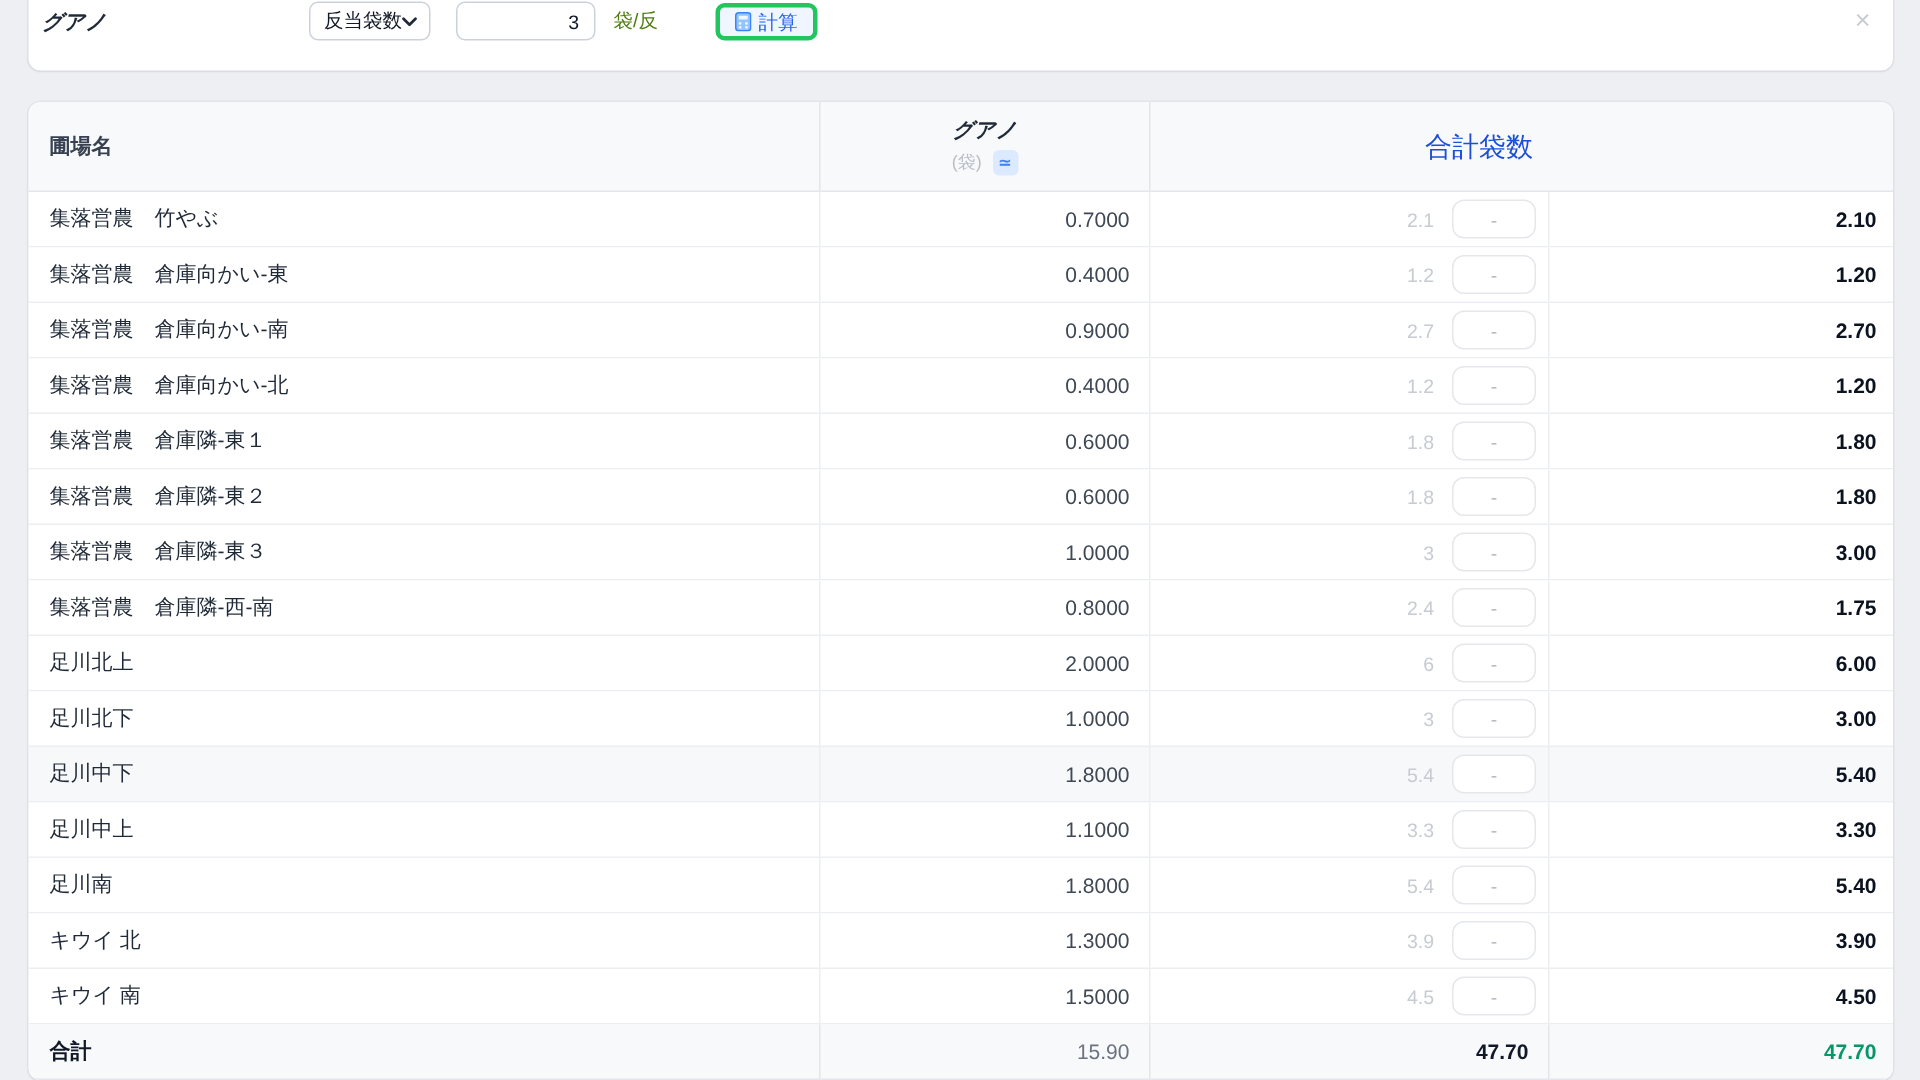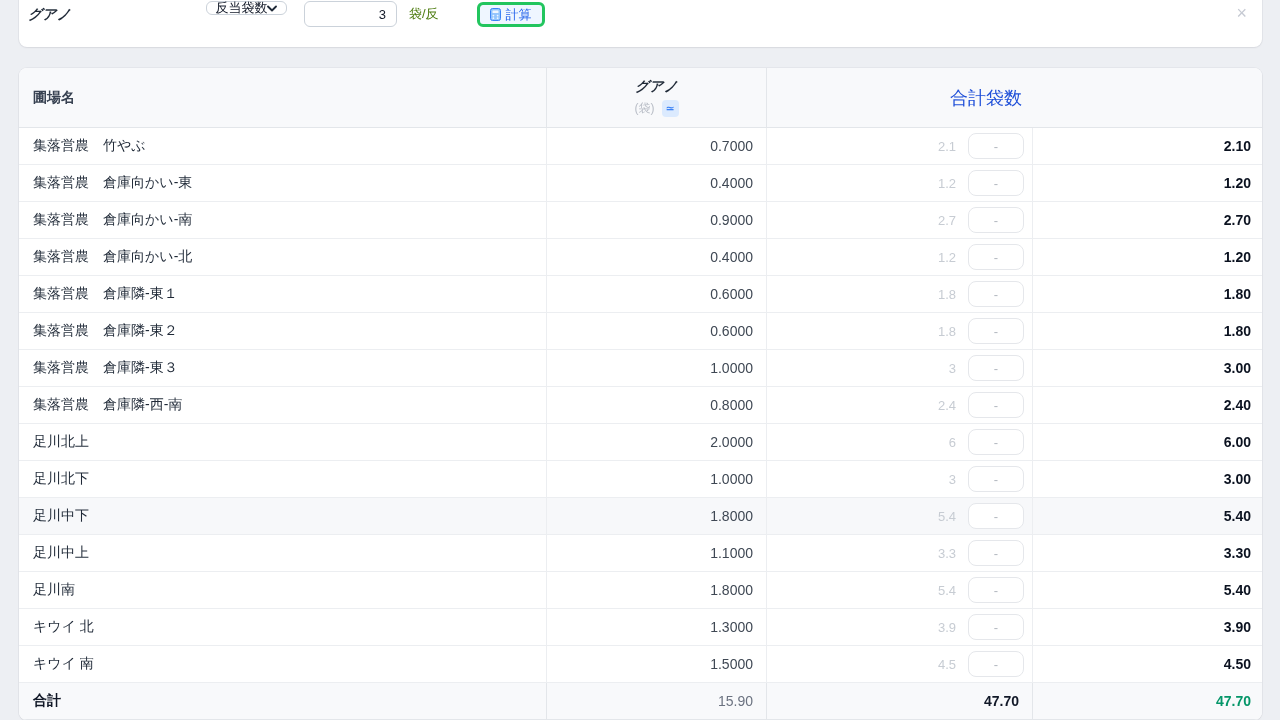--- a/index.html
+++ b/index.html
@@ -21,23 +21,23 @@
   
   .topbar {
     top: -13px;
     height: 60px;
     display: flex;
     align-items: flex-start;
     padding: 14px 15px 0 9px;
   }
   .tb-title { font-weight: bold; font-style: italic; font-size: 14px; color: #1f2937; line-height: 26px; }
   .select {
-    margin-left: 135px; width: 81px; height: 14px;
+    margin-left: 135px; width: 81px; height: 26px;
     border: 1px solid #cbd2da; border-radius: 6px; background: #fff;
-    display: flex; align-items: center; justify-content: center;
+    display: flex; align-items: center; justify-content: flex-end;
     padding: 0 8px; font-size: 13px; color: #111827; cursor: pointer;
   }
   .select svg { flex: 0 0 auto; }
   .num-input {
     margin-left: 17px; width: 93px; height: 26px;
     border: 1px solid #cbd2da; border-radius: 6px;
     text-align: right; padding: 0 10px; font-size: 13px; color: #111827;
     font-family: inherit; outline: none;
   }
   .unit { margin-left: 12px; line-height: 26px; font-size: 13px; color: #4d7c0f; }
@@ -216,21 +216,21 @@
     <div class="cell-total">3.00</div>
   </div>
 
   <div class="row">
     <div class="cell-name">集落営農　倉庫隣-西-南</div>
     <div class="cell-area">0.8000</div>
     <div class="cell-guano">
       <span class="ghost">2.4</span>
       <input class="dash-input" type="text" value="-" style="">
     </div>
-    <div class="cell-total">2.40</div>
+    <div class="cell-total">1.75</div>
   </div>
 
   <div class="row">
     <div class="cell-name">足川北上</div>
     <div class="cell-area">2.0000</div>
     <div class="cell-guano">
       <span class="ghost">6</span>
       <input class="dash-input" type="text" value="-" style="">
     </div>
     <div class="cell-total">6.00</div>

